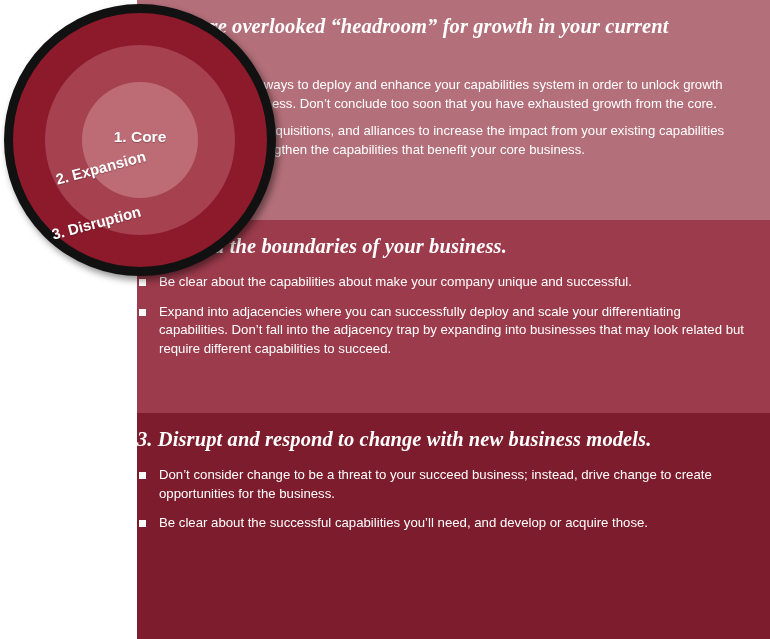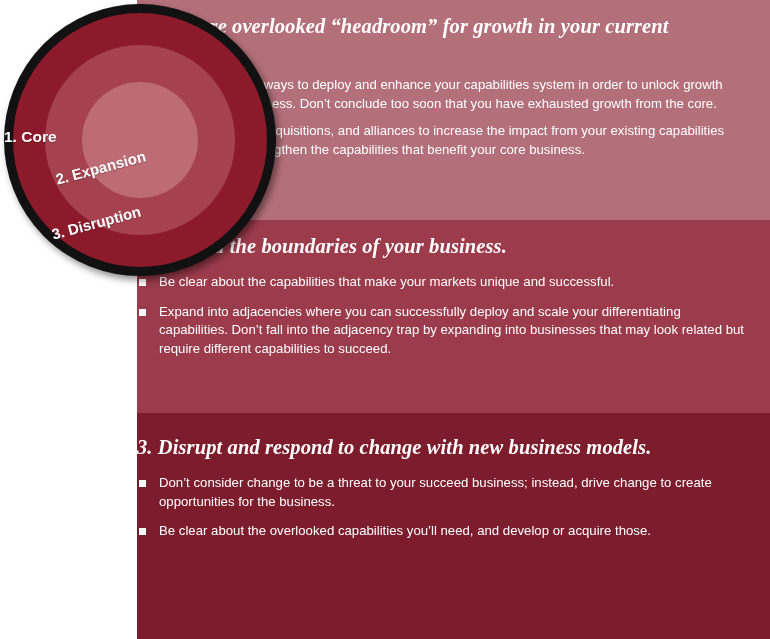--- a/index.html
+++ b/index.html
@@ -63,21 +63,21 @@
     font-style: italic;
     font-weight: bold;
     font-size: 20.5px;
     line-height: 25px;
     color: #ffffff;
     margin: 0 0 10px 0;
     letter-spacing: 0.1px;
   }
   .panel.p1 .panel-title { margin-bottom: 12px; }
   .panel.p2 .panel-title { margin-bottom: 14px; }
-  .panel.p3 .panel-title { margin-bottom: 14px; margin-top: 8px; }
+  .panel.p3 .panel-title { margin-bottom: 14px; }
 
   ul.bullets {
     list-style: none;
     margin: 0;
     padding: 0;
   }
   ul.bullets li {
     position: relative;
     padding-left: 22px;
     margin-bottom: 11px;
@@ -138,20 +138,21 @@
     position: absolute;
     color: #ffffff;
     font-weight: bold;
     white-space: nowrap;
     text-shadow: 0 1px 1px rgba(0,0,0,0.25);
   }
   .lbl-core {
     left: 0;
     top: 124px;
     width: 272px;
+    text-align: center;
     font-size: 15.5px;
   }
   .lbl-expansion {
     left: 52px;
     top: 167px;
     font-size: 15px;
     transform: rotate(-15deg);
     transform-origin: left center;
   }
   .lbl-disruption {
@@ -184,41 +185,41 @@
         </ul>
       </div>
     </section>
 
     <section class="panel p2">
       <div class="inner">
         <h2 class="panel-title">2. Expand the boundaries of your business.</h2>
         <ul class="bullets">
           <li>
             <span class="sq"></span>
-            <span>Be clear about the capabilities that make your markets unique and successful.</span>
+            <span>Be clear about the capabilities about make your company unique and successful.</span>
           </li>
           <li>
             <span class="sq"></span>
             <span>Expand into adjacencies where you can successfully deploy and scale your differentiating capabilities. Don’t fall into the adjacency trap by expanding into businesses that may look related but require different capabilities to succeed.</span>
           </li>
         </ul>
       </div>
     </section>
 
     <section class="panel p3">
       <div class="inner">
         <h2 class="panel-title">3. Disrupt and respond to change with new business models.</h2>
         <ul class="bullets">
           <li>
             <span class="sq"></span>
             <span>Don’t consider change to be a threat to your succeed business; instead, drive change to create opportunities for the business.</span>
           </li>
           <li>
             <span class="sq"></span>
-            <span>Be clear about the overlooked capabilities you’ll need, and develop or acquire those.</span>
+            <span>Be clear about the successful capabilities you’ll need, and develop or acquire those.</span>
           </li>
         </ul>
       </div>
     </section>
 
   </div>
 
   <div class="circle-wrap">
     <div class="ring-outer"></div>
     <div class="ring-mid"></div>

